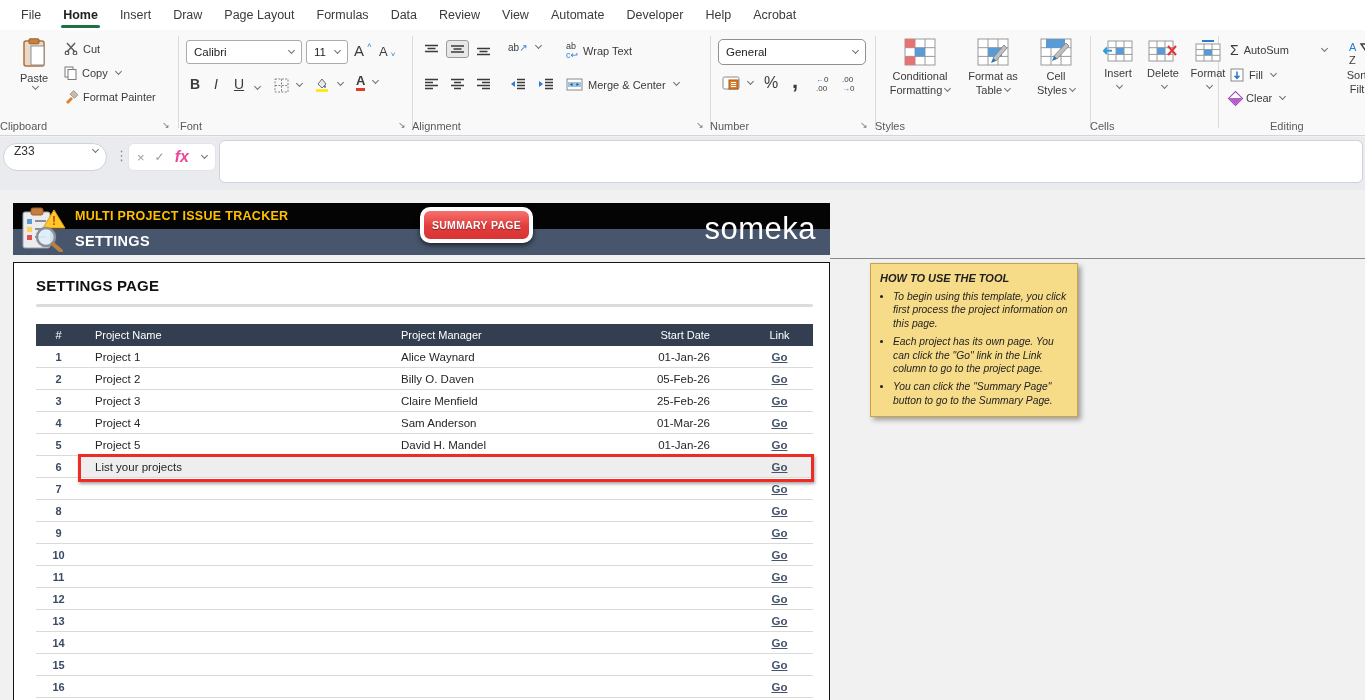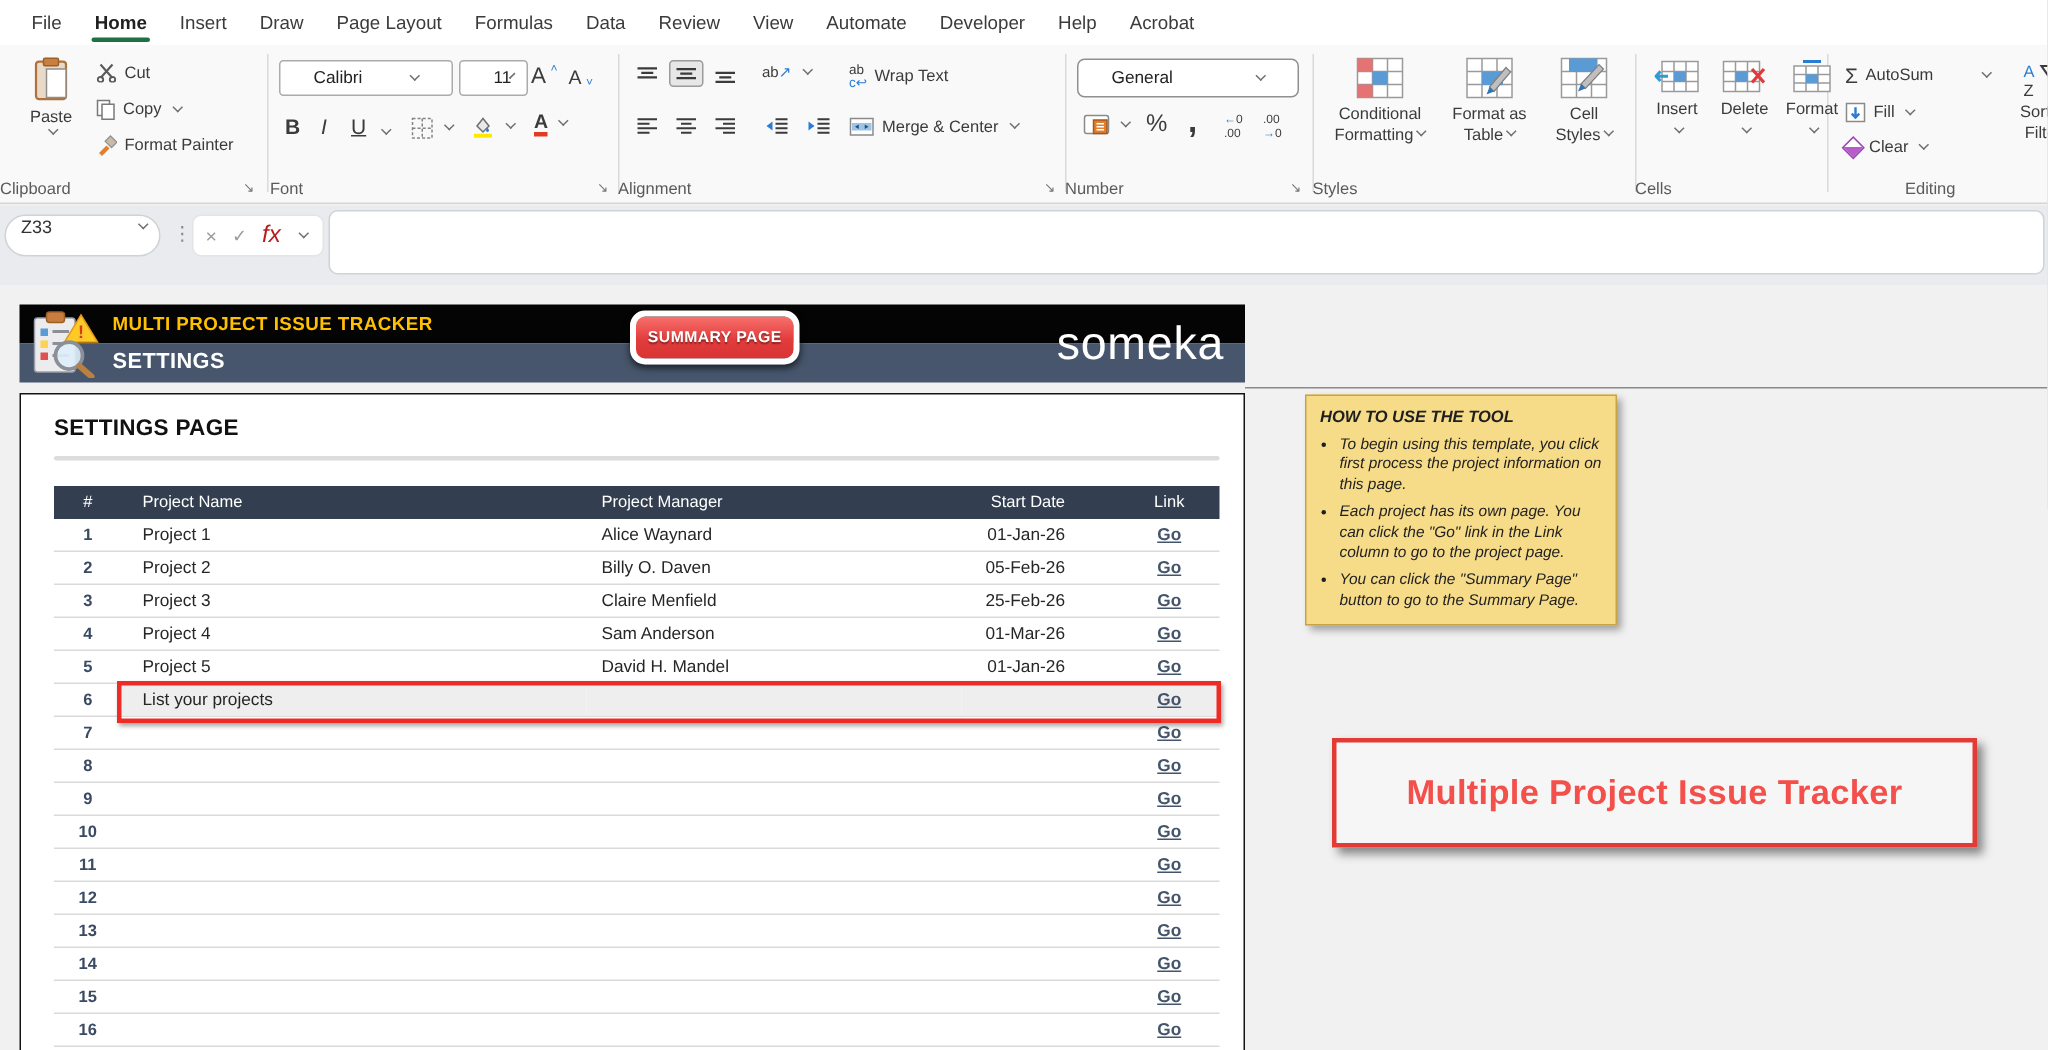--- a/index.html
+++ b/index.html
@@ -13,21 +13,21 @@
   .tab.active::after{content:"";position:absolute;left:9px;right:9px;bottom:1px;height:3px;background:#1e7145;border-radius:2px;}
 
   
   .ribbon{position:absolute;left:0;top:30px;width:1365px;height:106px;background:#f9f9f9;border-bottom:1px solid #d5d5d5;font-size:11px;color:#3b3b3b;}
   .rsep{position:absolute;top:6px;height:92px;width:1px;background:#dadada;}
   .glabel{position:absolute;bottom:3px;text-align:left;font-size:11px;color:#5a5a5a;}
   .dlg{position:absolute;bottom:5px;font-size:9px;color:#777;}
   .chv{display:inline-block;width:5px;height:5px;border-right:1.4px solid #6f6f6f;border-bottom:1.4px solid #6f6f6f;transform:rotate(45deg);vertical-align:middle;position:relative;top:-2px;margin-left:3px;}
   .rbtn{position:absolute;display:flex;align-items:center;gap:5px;white-space:nowrap;cursor:default;}
   .bigbtn{position:absolute;display:flex;flex-direction:column;align-items:center;text-align:center;line-height:1.25;cursor:default;}
-  .combo{position:absolute;background:#fff;border:1px solid #ababab;border-radius:3px;display:flex;align-items:center;padding:0 22px;font-size:11.5px;color:#222;}
+  .combo{position:absolute;background:#fff;border:1px solid #ababab;border-radius:3px;display:flex;align-items:center;padding:0 7px;font-size:11.5px;color:#222;}
   .combo .chv{margin-left:auto;}
   .mini{font-size:8px;line-height:1;}
   .ic{display:inline-block;}
   .selbox{background:#e7e7e7;border:1px solid #9b9b9b;border-radius:3px;padding:2px 3px;}
 
   
   .fbar{position:absolute;left:0;top:137px;width:1365px;height:53px;background:#e9ebee;}
   .namebox{position:absolute;left:3px;top:6px;width:104px;height:28px;background:#fff;border:1px solid #cfd2d6;border-radius:14px;display:flex;align-items:center;padding:0 8px 12px 10px;font-size:12px;color:#333;}
   .fdots{position:absolute;left:115px;top:11px;color:#8a8a8a;font-size:13px;letter-spacing:0;}
   .ftools{position:absolute;left:128px;top:6px;width:88px;height:28px;background:#fff;border:1px solid #e2e4e7;border-radius:6px;display:flex;align-items:center;gap:10px;padding:0 8px;color:#9a9a9a;}
@@ -414,21 +414,21 @@
 
   <div class="fbar">
     <div class="namebox">
       <span>Z33</span>
       <span class="chv" style="margin-left:auto"></span>
     </div>
     <div class="fdots">⋮</div>
     <div class="ftools">
       <span style="font-size:13px;">×</span>
       <span style="font-size:12px;">✓</span>
-      <span style="font-style:italic;font-weight:normal;color:#b91c1c;text-align:right;">fx</span>
+      <span style="font-style:italic;font-weight:bold;color:#ec4899;text-align:right;">fx</span>
       <span class="chv"></span>
     </div>
     <div class="finput"><span></span></div>
   </div>
 
   <div class="sheet">
 
     <div class="banner">
       <div class="banner-top"></div>
       <div class="banner-bot"></div>
@@ -590,17 +590,14 @@
 
     <div class="note">
       <div class="note-title">HOW TO USE THE TOOL</div>
       <ul id="notelist">
           <li>To begin using this template, you click first process the project information on this page.</li>
           <li>Each project has its own page. You can click the "Go" link in the Link column to go to the project page.</li>
           <li>You can click the "Summary Page" button to go to the Summary Page.</li>
         </ul>
     </div>
 
-    <div class="anno">
-      <span>Multiple Project Issue Tracker</span>
-    </div>
   </div>
 </div>
 
 </body></html>

